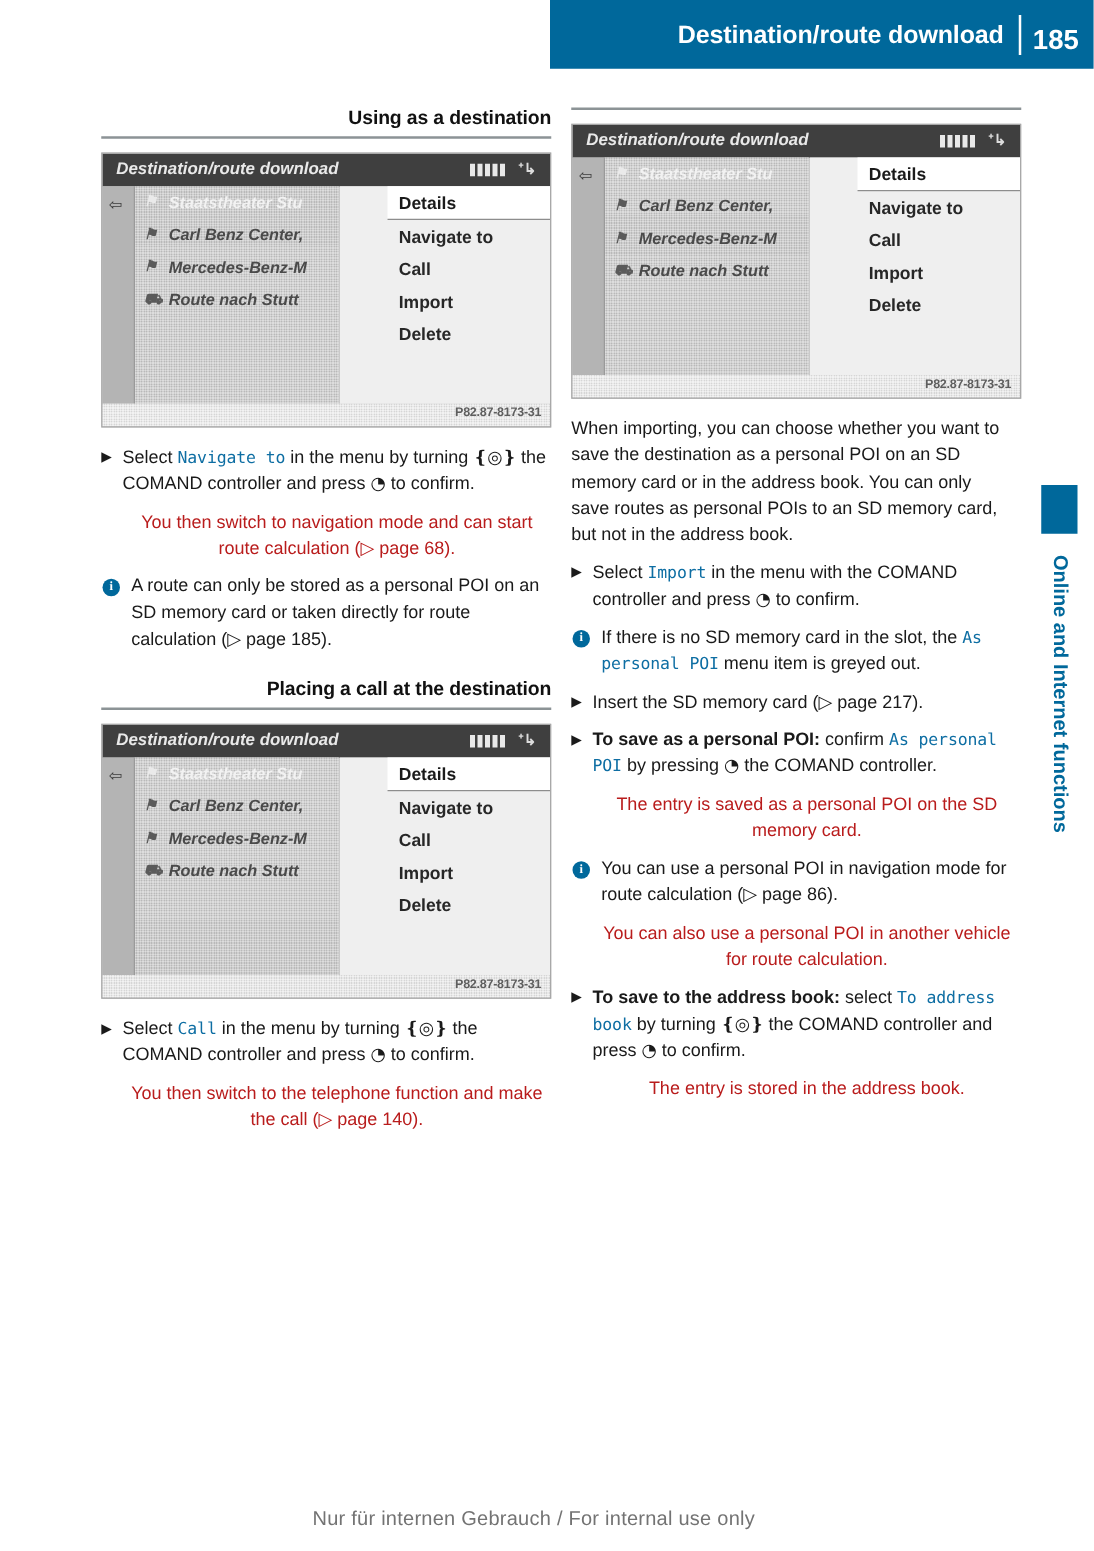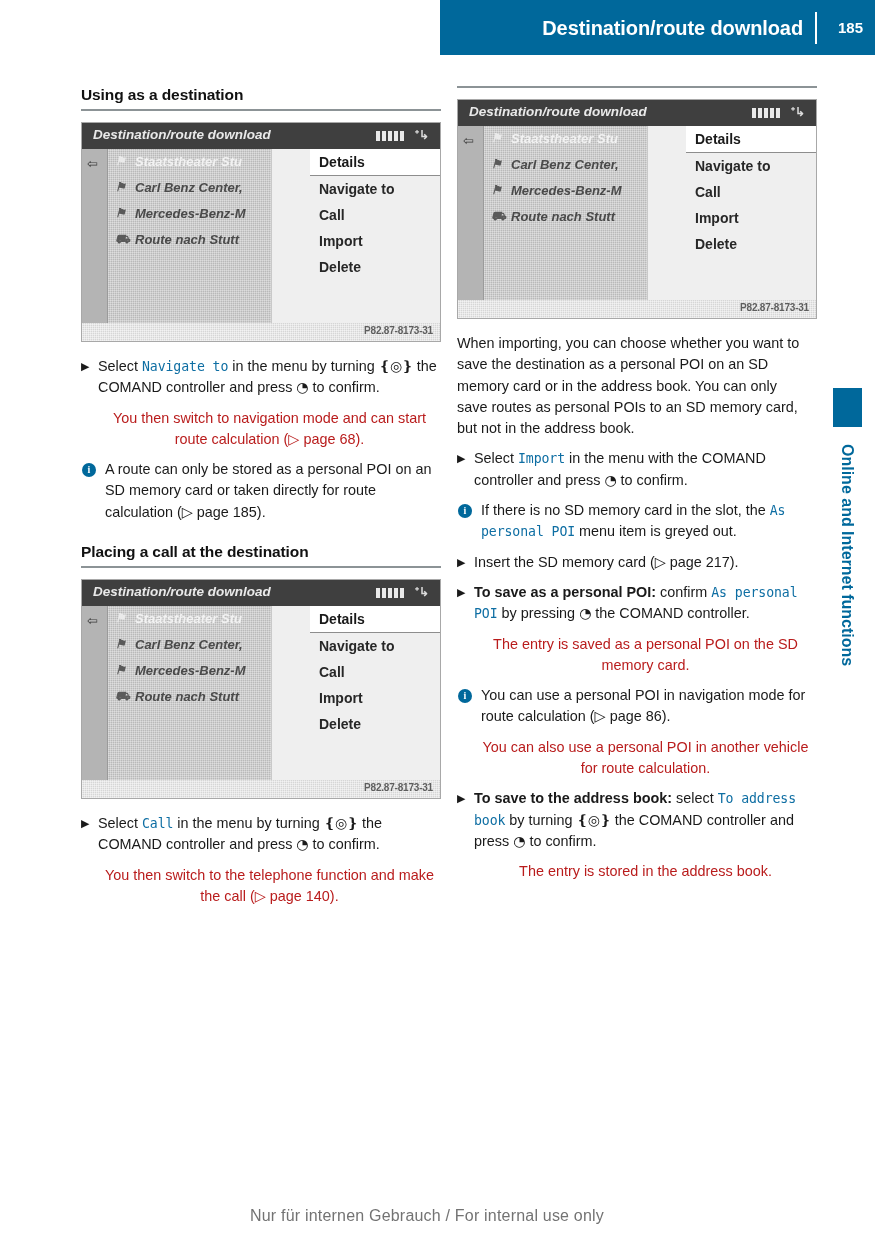--- a/index.html
+++ b/index.html
@@ -40,21 +40,21 @@
     right: 58px;
     top: 12px;
     width: 2px;
     height: 32px;
     background: #ffffff;
   }
   #header-page {
     position: absolute;
     right: 12px;
     top: 19px;
-    font-size: 15px;
+    font-size: 22px;
     font-weight: bold;
     color: #ffffff;
   }
 
   
   #side-tab-marker {
     position: absolute;
     left: 833px;
     top: 388px;
     width: 29px;
@@ -86,20 +86,21 @@
   #right-column { left: 457px; }
 
   
   .section-heading {
     font-size: 15.5px;
     font-weight: bold;
     color: #111111;
     margin: 0 0 5px 0;
     padding: 0;
     letter-spacing: -0.1px;
+    text-align: right;
   }
   .heading-rule {
     height: 2px;
     background: #8c9396;
     margin-bottom: 11px;
   }
 
   
   .screenshot {
     position: relative;

